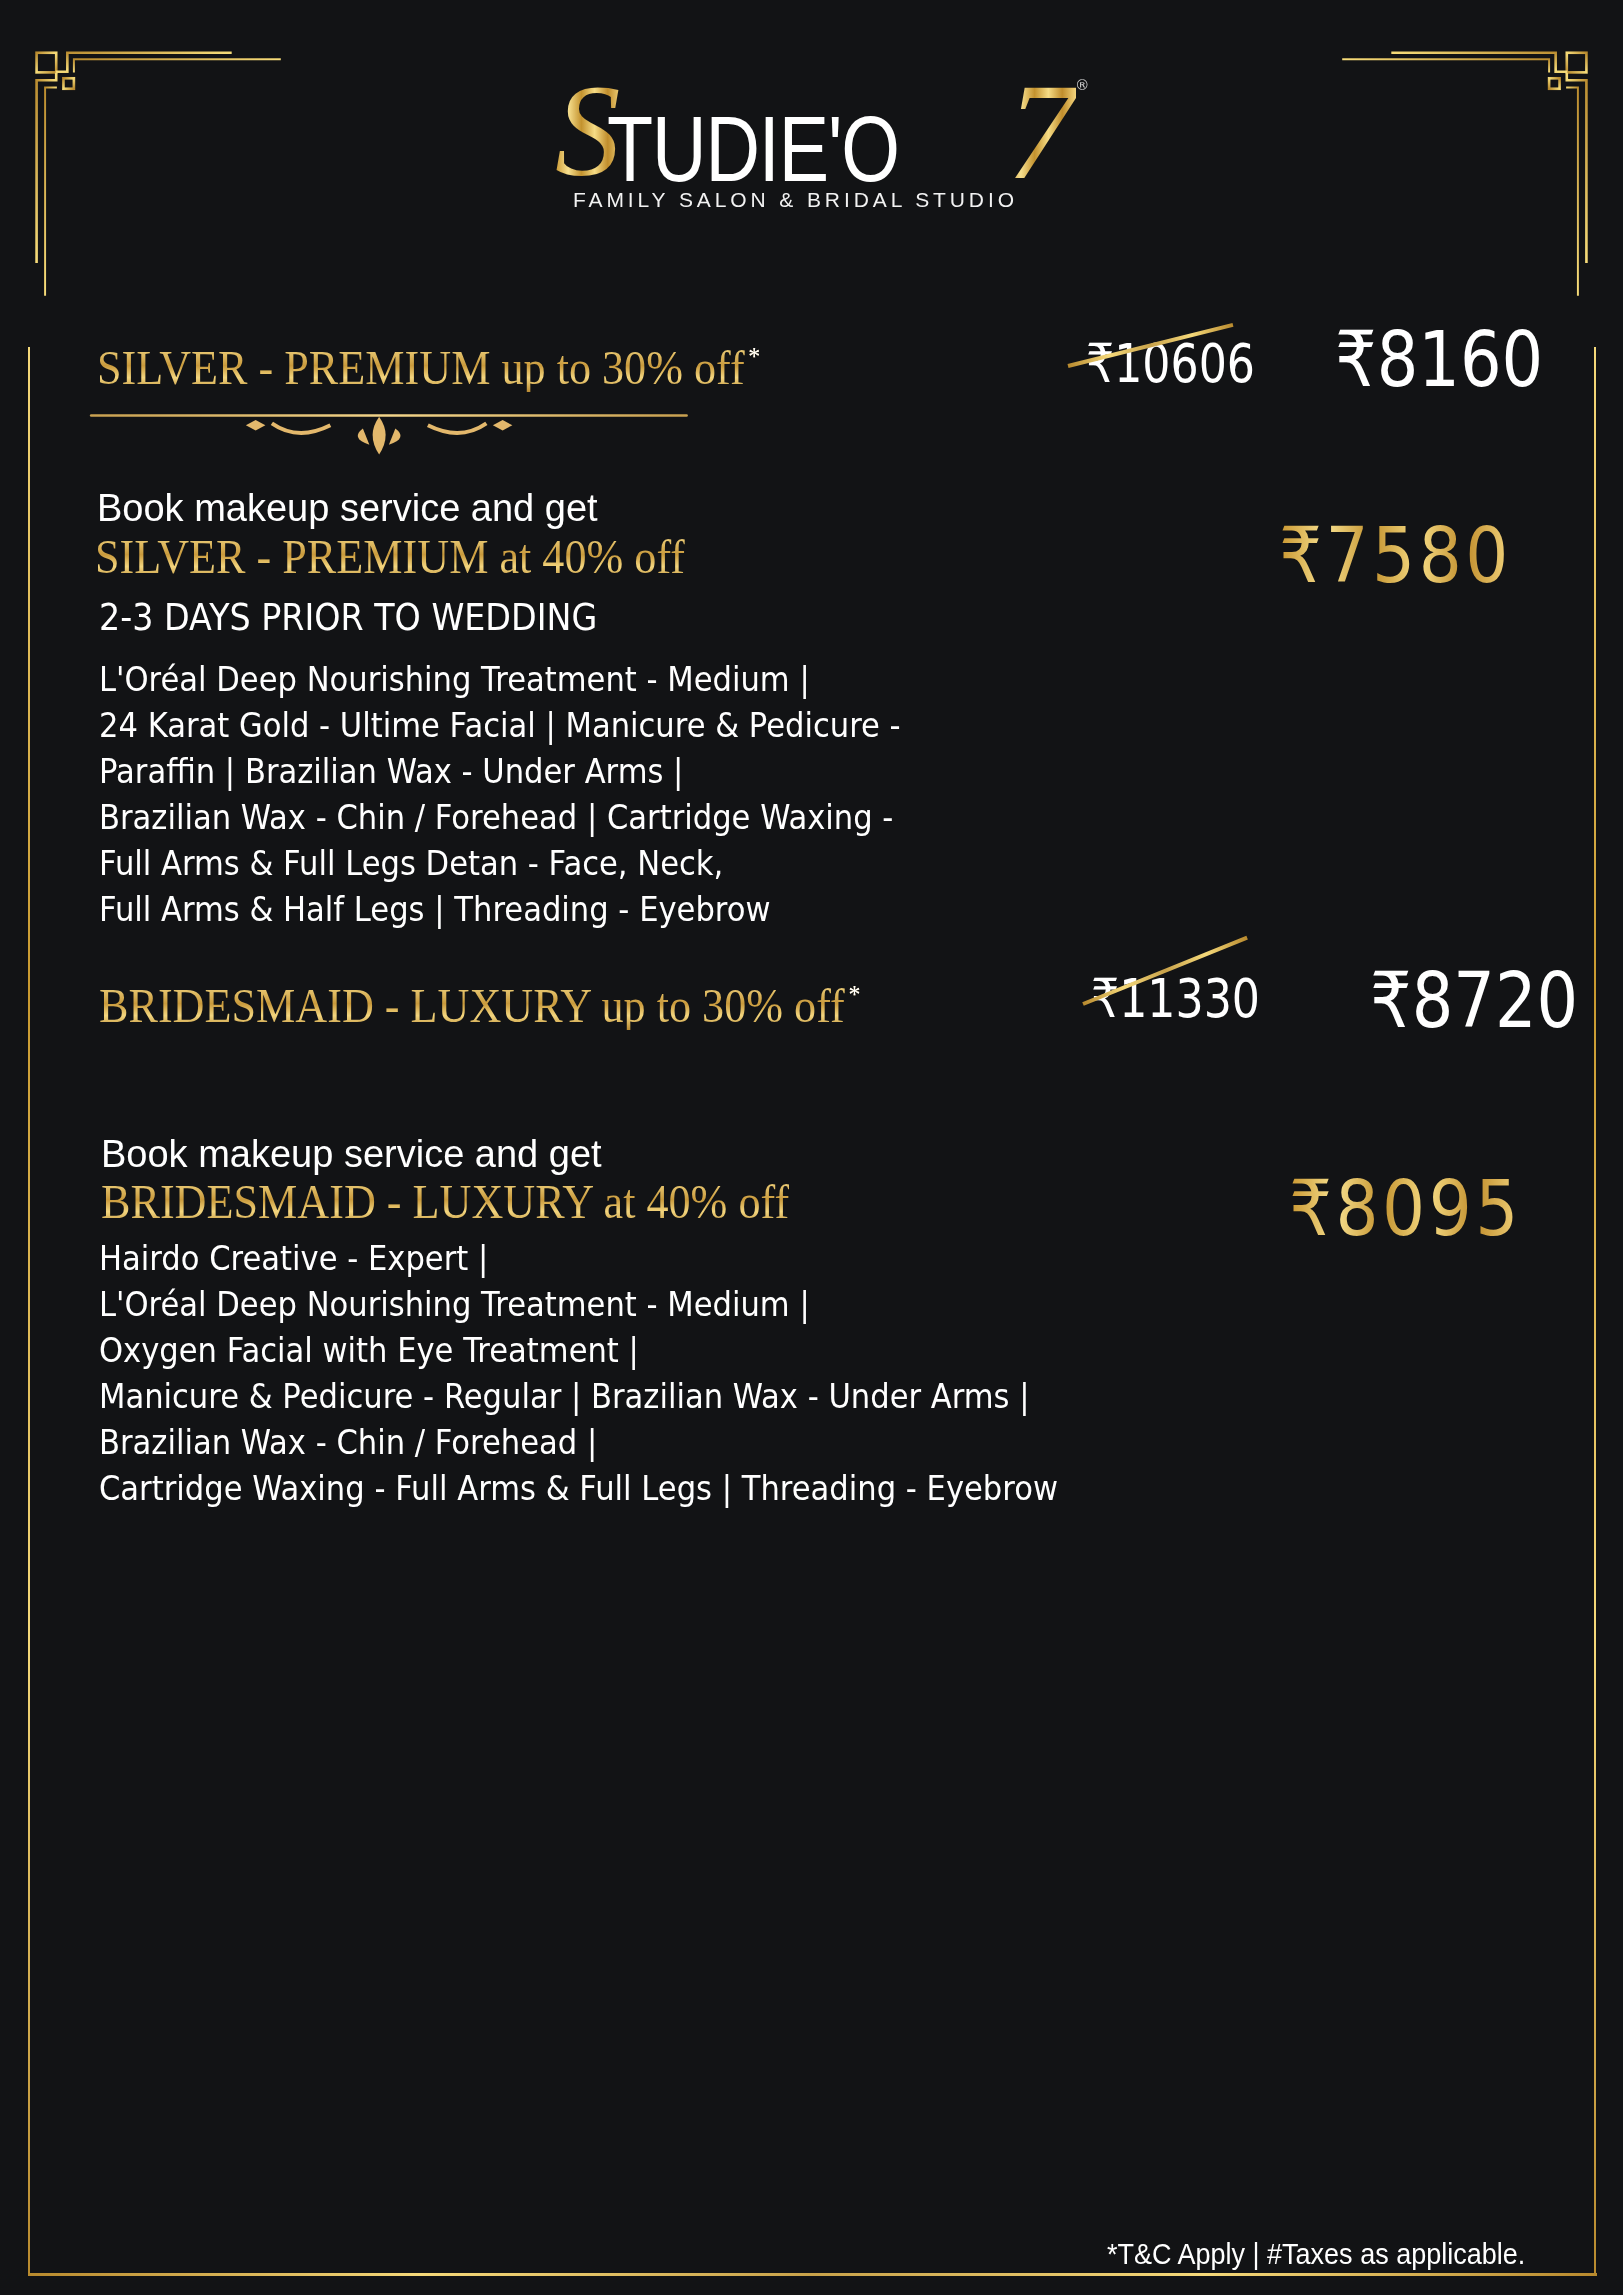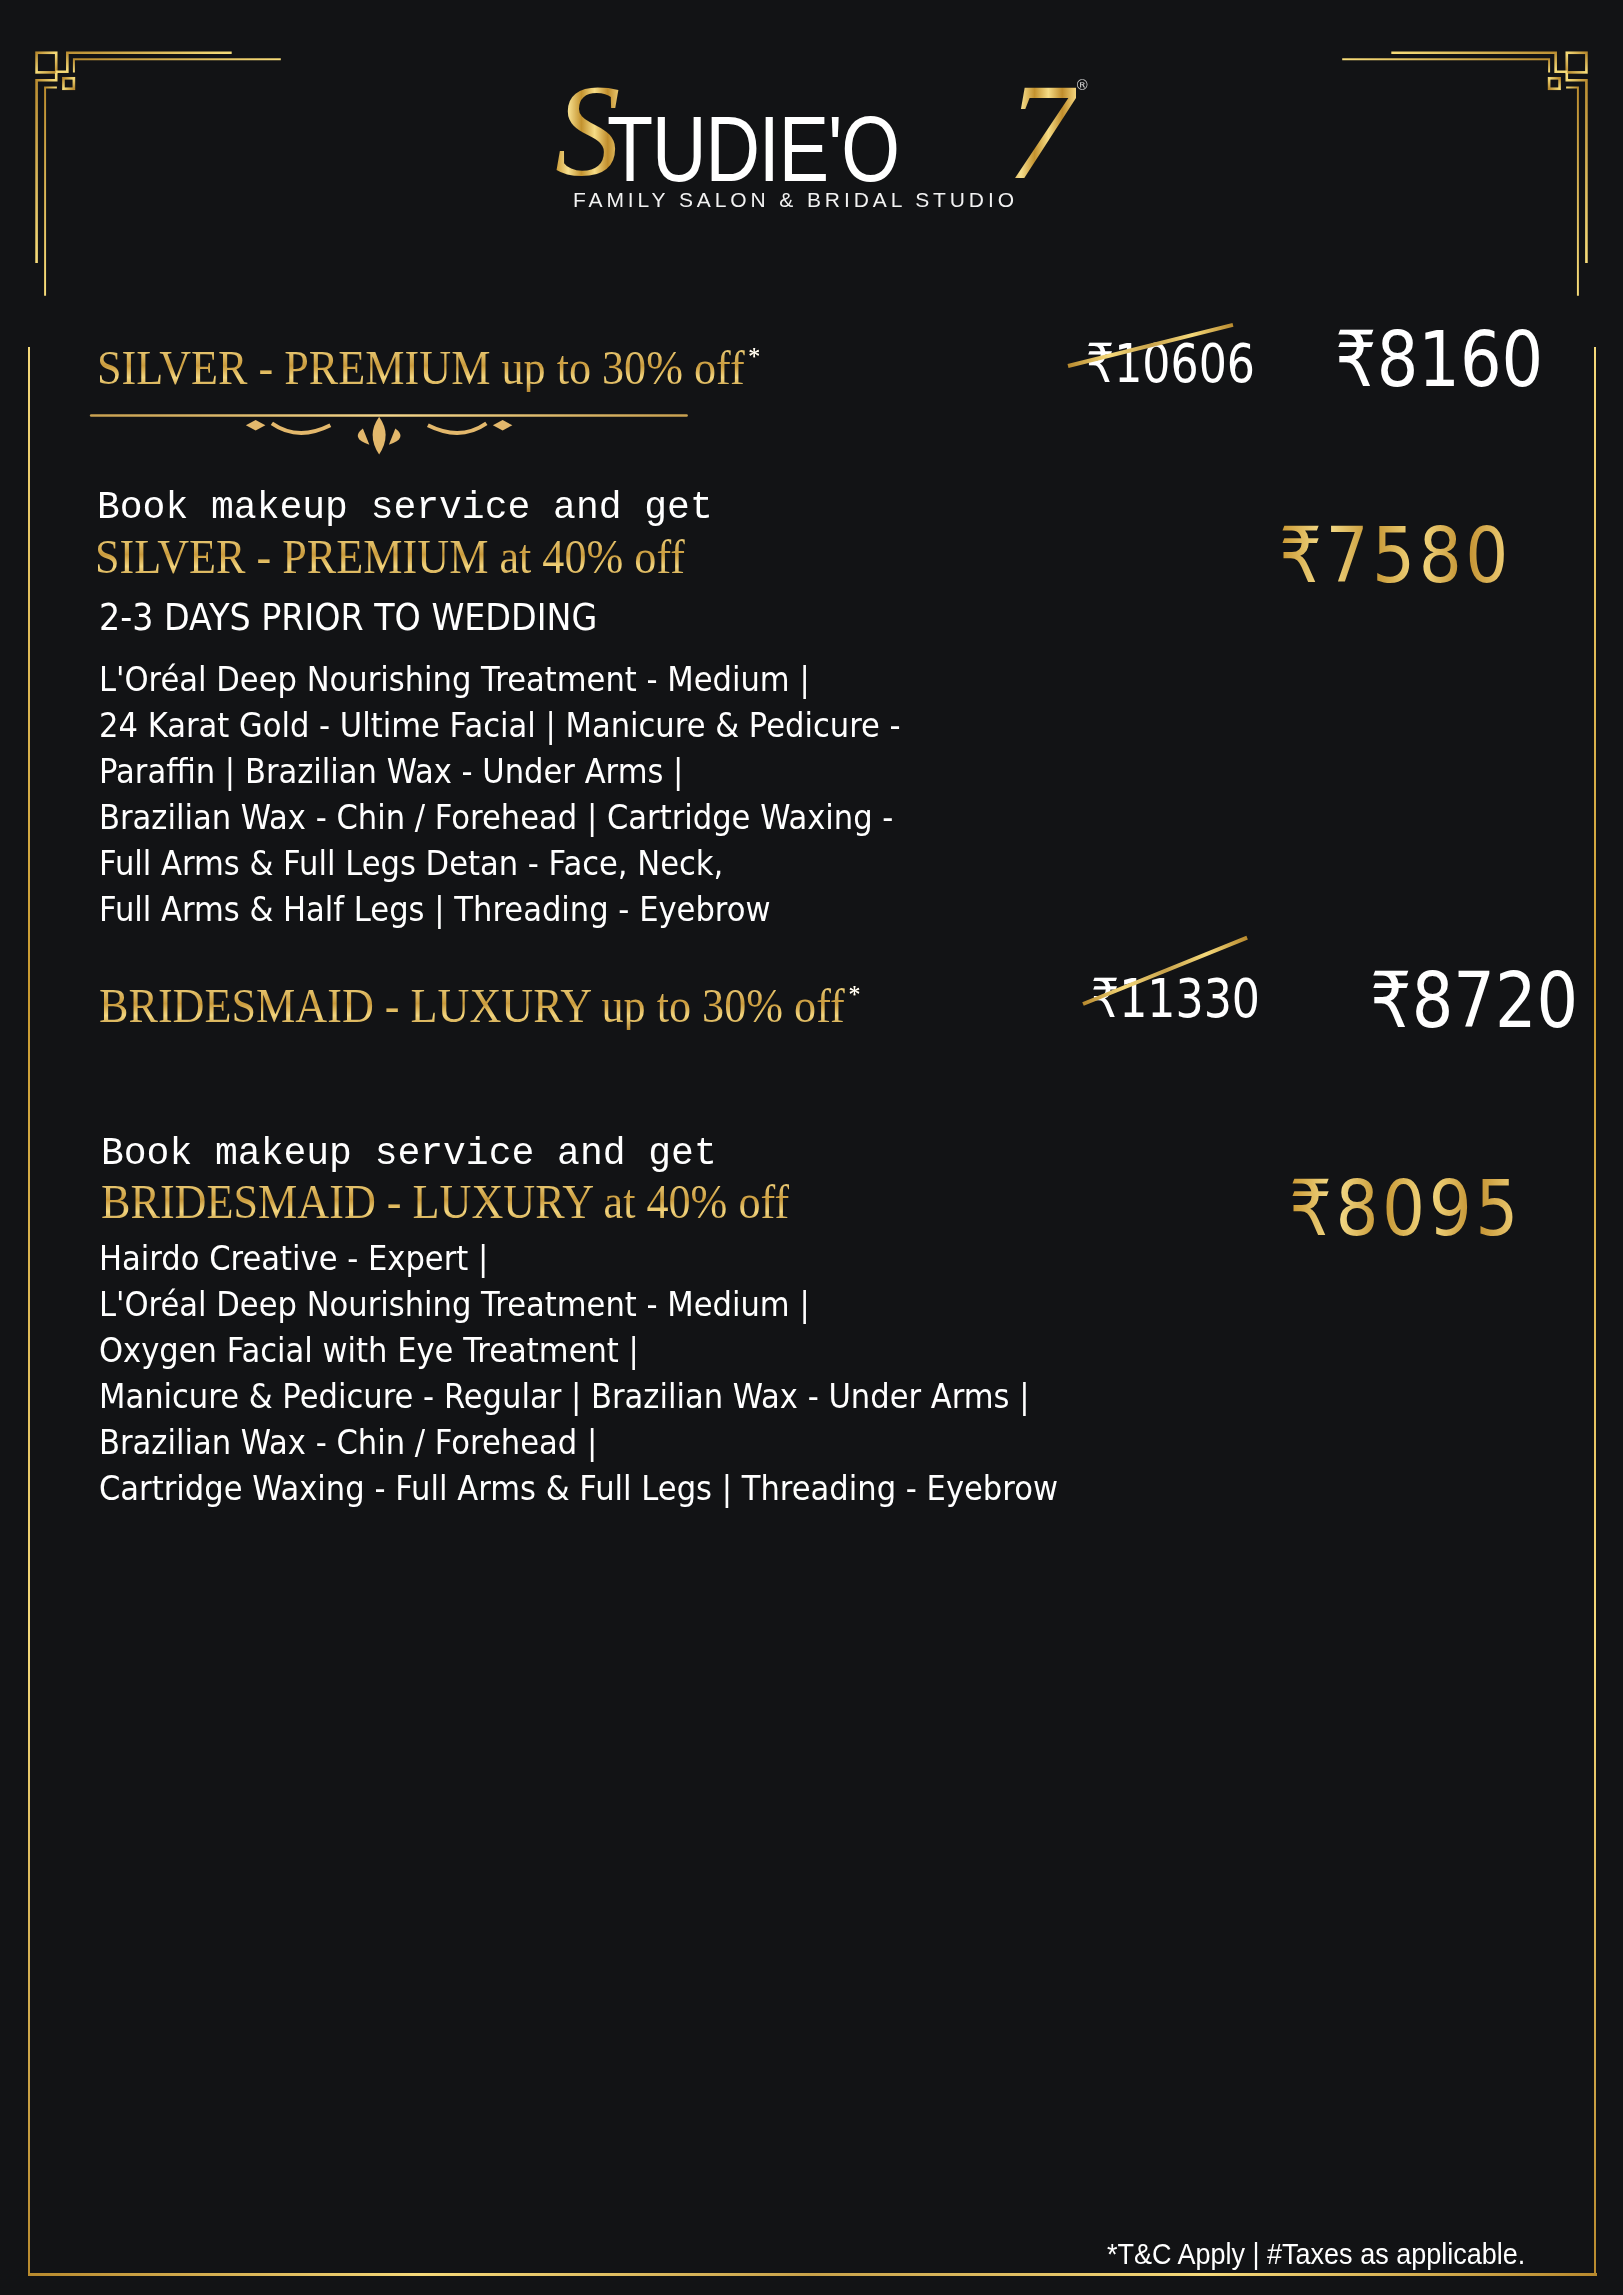--- a/index.html
+++ b/index.html
@@ -23,21 +23,21 @@
   
   #logo { left: 555px; top: 77px; width: 537px; height: 144px; }
   #logo .s-letter { position:absolute; left: 0; top: -11.8px; font-size: 131px; font-style: italic; line-height: 1; }
   #logo .wordmark { position:absolute; left: 52px; top: 26px; font-family: "Liberation Sans", sans-serif; font-size: 92px; line-height: 1; letter-spacing: -1.3px; color: #ffffff; transform: scaleX(0.82); transform-origin: left top; }
   #logo .seven { position:absolute; left: 452px; top: -13px; font-size: 137px; font-style: italic; line-height: 1; }
   #logo .reg { position:absolute; left: 520px; top: 0px; font-size: 14.4px; color: #cfcfcf; }
   #logo .tagline { position:absolute; left: 18px; top: 111px; font-family: "Liberation Sans", sans-serif; font-size: 21px; letter-spacing: 3.9px; color: #f2f2f2; white-space: nowrap; }
 
   .heading { font-size: 48px; line-height: 1; white-space: nowrap; transform: scaleX(0.92); transform-origin: left top; }
   .heading .asterisk { color: #fff; font-size: 26px; vertical-align: top; margin-left: 3.9px; }
-  .book { font-family: Liberation Mono, monospace; font-size: 38px; line-height: 1; white-space: nowrap; color: #fff; }
+  .book { font-family: Liberation Sans, sans-serif; font-size: 38px; line-height: 1; white-space: nowrap; color: #fff; }
   .subhead { font-size: 48px; white-space: nowrap; line-height: 1; transform: scaleX(0.92); transform-origin: left top; }
   .days { font-size: 37px; line-height: 1; white-space: nowrap; transform: scaleX(0.9); transform-origin: left top; }
   .services { font-size: 34px; line-height: 46px; white-space: nowrap; transform: scaleX(0.9); transform-origin: left top; }
   .services div { height: 46px; }
 
   .price-old { font-family: "DejaVu Sans", sans-serif; font-size: 54px; line-height: 1; color: #fff; white-space: nowrap; transform: scaleX(0.82); transform-origin: left top; }
   .strike { position: absolute; height: 3.9px; transform-origin: left center; }
   .price-new { font-family: "DejaVu Sans", sans-serif; font-size: 77px; line-height: 1; color: #fff; white-space: nowrap; transform: scaleX(0.85); transform-origin: left top; }
   .price-gold { font-family: "DejaVu Sans", sans-serif; font-size: 77px; line-height: 1; white-space: nowrap; letter-spacing: 3.9px; transform: scaleX(0.88); transform-origin: left top; }
 

